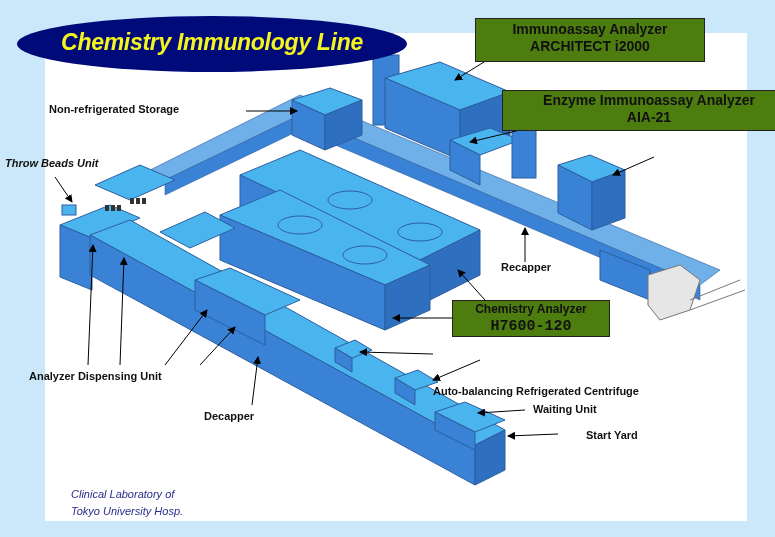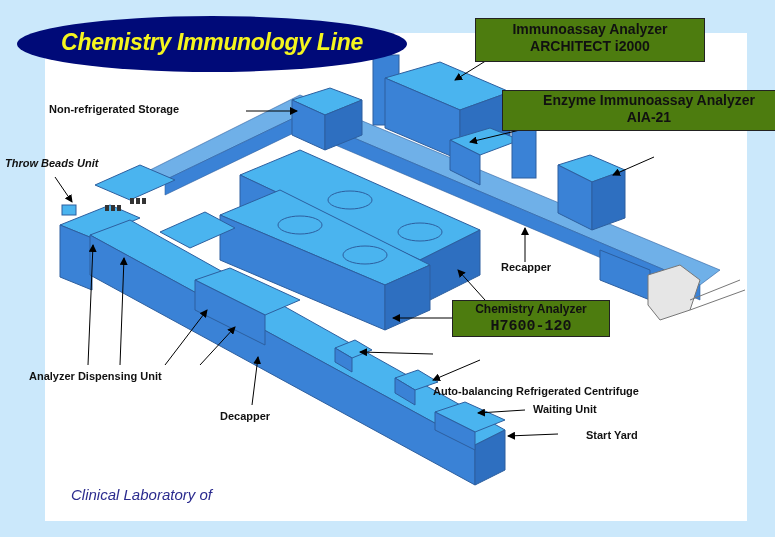--- a/index.html
+++ b/index.html
@@ -8,21 +8,21 @@
   #stage { position: absolute; left: 0; top: 0; width: 775px; height: 537px; }
   .panel { position: absolute; left: 45px; top: 33px; width: 702px; height: 488px; background: #ffffff; }
   .title-ellipse { position: absolute; left: 17px; top: 16px; width: 390px; height: 56px; border-radius: 50%;
                    background: #000a78; }
   .title-text { position: absolute; left: 17px; top: 29px; width: 390px; text-align: center; color: #f5f51e;
                 font-style: italic; font-weight: bold; font-size: 23px; letter-spacing: -0.3px; }
   .lbl { position: absolute; font-weight: bold; font-size: 11px; color: #111; white-space: nowrap; }
   .box { position: absolute; background: #4d7c0f; border: 1px solid #222; text-align: center;
          font-weight: bold; color: #111; line-height: 17px; }
   .box span { display: block; white-space: nowrap; }
-  .credit { position: absolute; left: 71px; top: 486px; font-style: italic; font-size: 15px; color: #2b2b8e; line-height: 17px; }
+  .credit { position: absolute; left: 71px; top: 486px; font-style: italic; font-size: 11px; color: #2b2b8e; line-height: 17px; }
   .credit span { display: block; }
   svg { position: absolute; left: 0; top: 0; }
 </style>
 </head>
 <body>
 
 <div id="stage">
   <div class="panel"></div>
 
   <svg width="775" height="537" viewBox="0 0 775 537">
@@ -153,20 +153,21 @@
   <div class="box" style="left:452px; top:300px; width:156px; height:35px; font-size:12px;">
     <span>Chemistry Analyzer</span>
     <span style="font-size:15px;font-family:Liberation Mono, monospace;">H7600-120</span>
   </div>
 
   <div class="lbl" style="left:49px; top:103px;">Non-refrigerated Storage</div>
   <div class="lbl" style="left:5px; top:157px;font-style:italic;">Throw Beads Unit</div>
   <div class="lbl" style="left:501px; top:261px;">Recapper</div>
   <div class="lbl" style="left:433px; top:346px;margin-top:39px;">Auto-balancing Refrigerated Centrifuge</div>
   <div class="lbl" style="left:29px; top:370px;">Analyzer Dispensing Unit</div>
-  <div class="lbl" style="left:220px; top:410px;">Decapper</div>
+  <div class="lbl" style="left:204px; top:410px;">Decapper</div>
   <div class="lbl" style="left:533px; top:403px;">Waiting Unit</div>
   <div class="lbl" style="left:570px; top:429px;margin-left:16px;">Start Yard</div>
 
   <div class="credit">
     <span>Clinical Laboratory of</span>
+    <span>Tokyo University Hosp.</span>
   </div>
 </div>
 
 </body></html>

